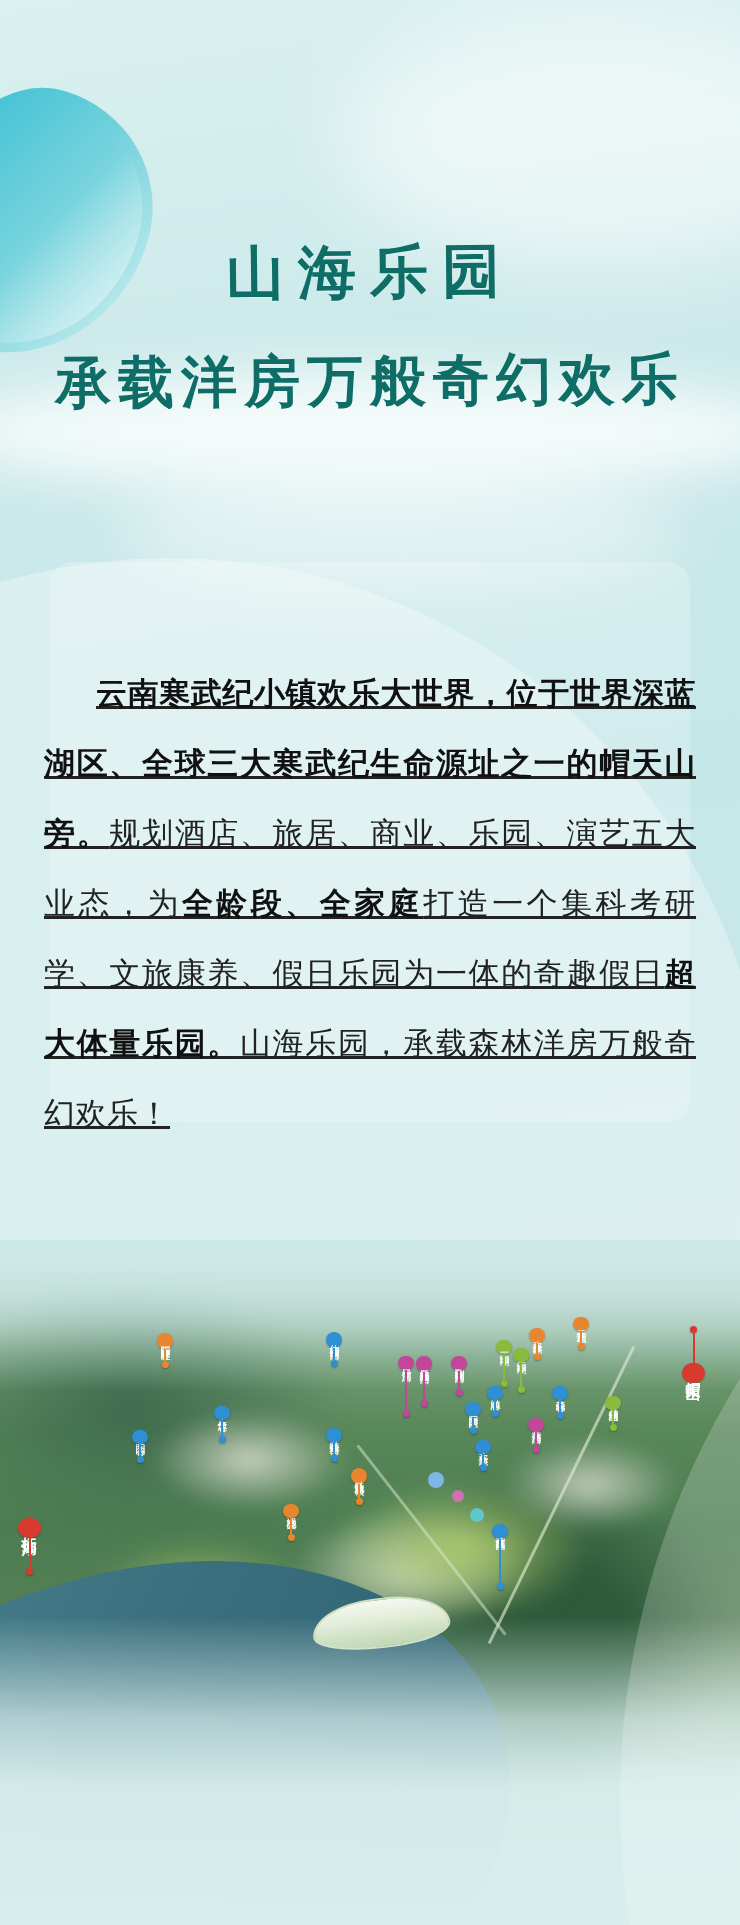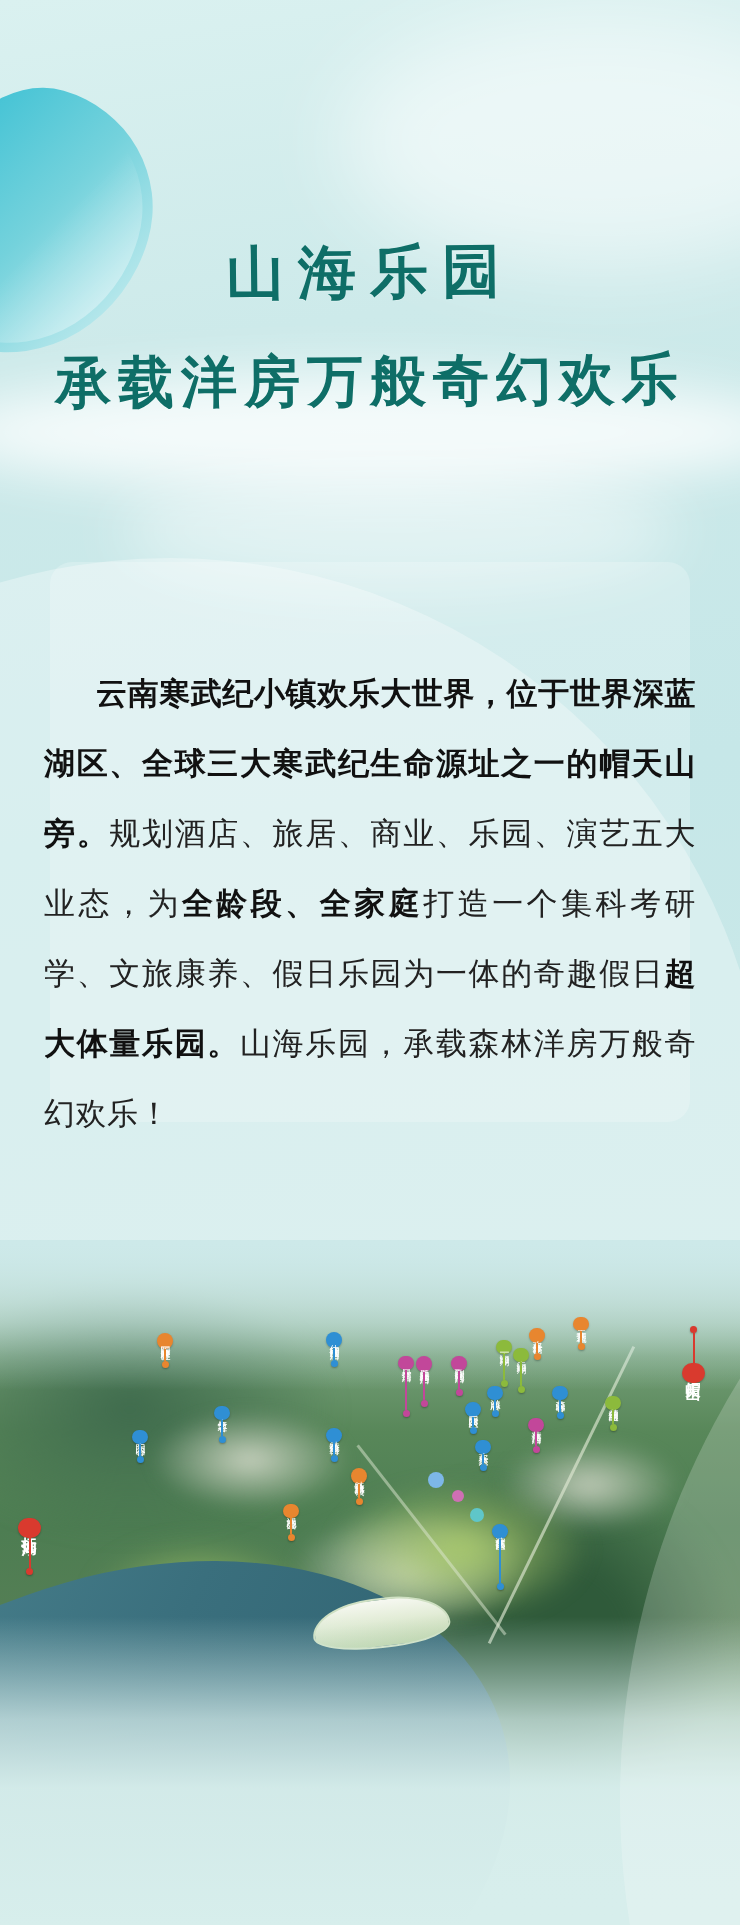--- a/index.html
+++ b/index.html
@@ -32,21 +32,21 @@
     background:rgba(255,255,255,.22);}
   
   .title{position:absolute;left:0;right:0;text-align:center;color:#0e6e67;
     font-family:"DejaVu Serif", serif;font-weight:800;z-index:3;
     text-shadow:0 1px 0 rgba(255,255,255,.25);}
   .title1{top:234px;font-size:58px;letter-spacing:14px;transform:rotate(-.6deg);}
   .title2{top:344px;font-size:56px;letter-spacing:7px;transform:rotate(-.4deg);}
   
   .paragraph{position:absolute;left:44px;right:44px;top:628px;z-index:3;
     font-size:31px;line-height:70px;color:#222;text-align:justify;text-indent:52px;
-    letter-spacing:.5px;}
+    letter-spacing:.5px;text-decoration:underline;}
   .paragraph .b{font-weight:bold;color:#111;}
   
   .map{position:absolute;left:0;right:0;top:1240px;height:685px;overflow:hidden;z-index:4;
     background:linear-gradient(180deg,
       #cbe7e7 0%, #a7c6b2 9%, #739d76 17%, #588759 28%, #4d7d52 42%,
       #567f55 58%, #6b9468 70%, #9dbfa9 84%, #cfe9e6 96%);}
   .m-shape{position:absolute;border-radius:50%;}
   .m-hillsL{left:-80px;top:40px;width:420px;height:260px;background:radial-gradient(closest-side,#3f6b4d,rgba(63,107,77,0));filter:blur(10px);}
   .m-forestR{right:-60px;top:170px;width:520px;height:460px;background:radial-gradient(closest-side,#2f5a3a 35%,rgba(47,90,58,0) 75%);filter:blur(12px);}
   .m-meadow1{left:330px;top:240px;width:260px;height:140px;background:radial-gradient(closest-side,#a9c96d,rgba(169,201,109,0));filter:blur(10px);}

